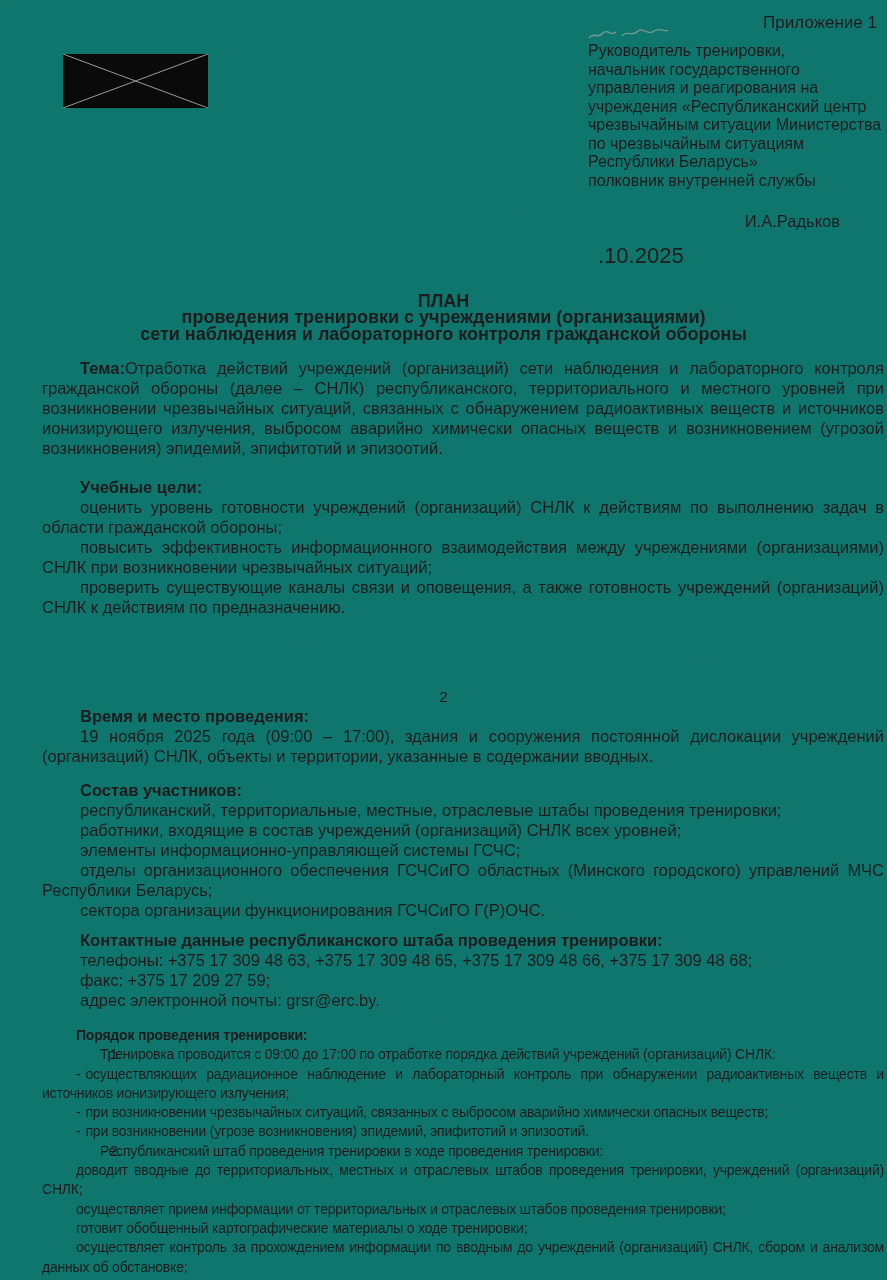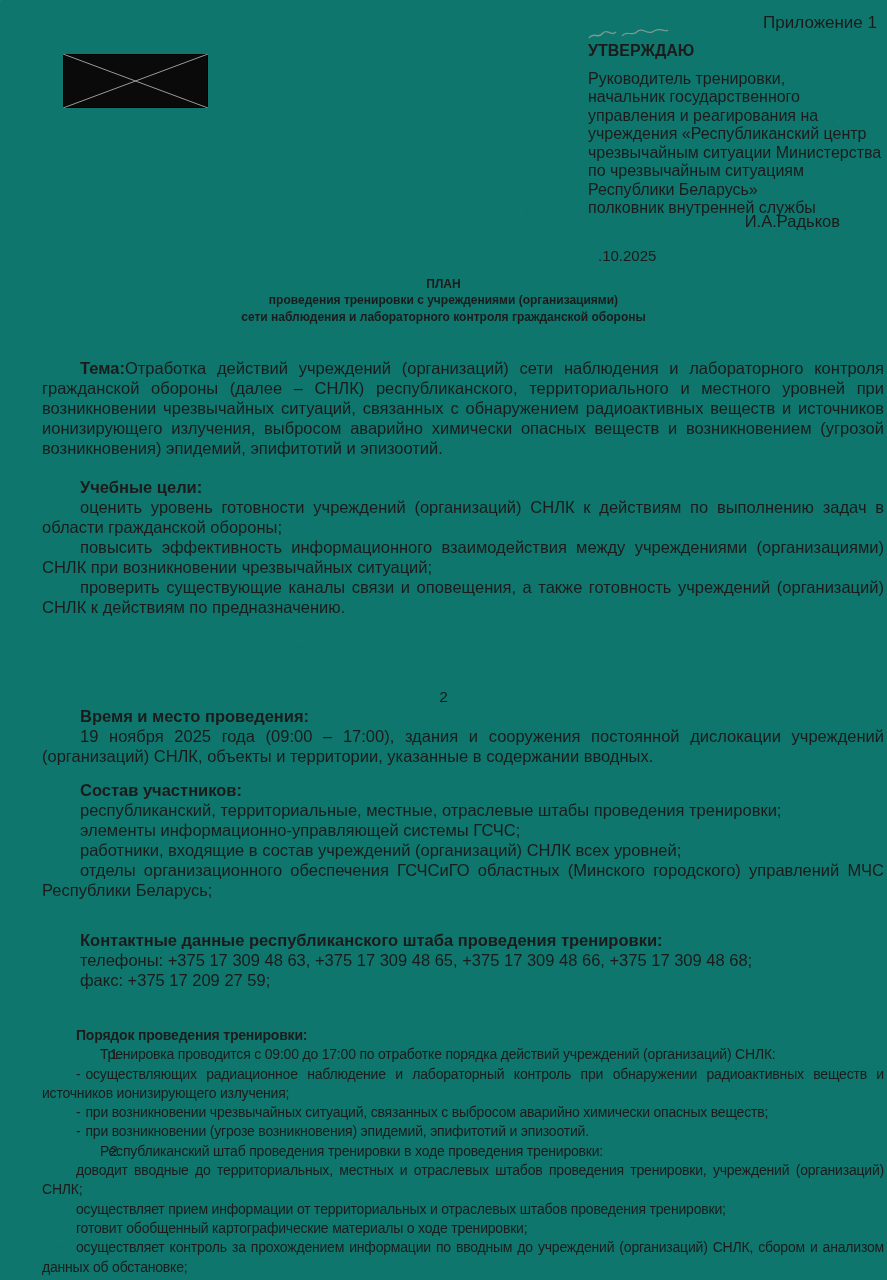--- a/index.html
+++ b/index.html
@@ -16,24 +16,24 @@
   .appendix{position:absolute;top:13px;right:10px;font-size:17px;line-height:19px;}
   
   .redaction{position:absolute;top:54px;left:63px;width:145px;height:54px;}
   
   .scribble{position:absolute;top:24px;left:586px;opacity:.65;}
   
   .approval{position:absolute;top:42px;left:588px;width:296px;font-size:16px;line-height:18.5px;}
   .approval .stamp{margin:0 0 9px 0;}
   .approval .apl{white-space:nowrap;}
   .signer{position:absolute;top:212px;right:47px;font-size:16.5px;line-height:19px;text-align:center;}
-  .apdate{position:absolute;top:246px;left:598px;font-size:15px;line-height:19px;}
+  .apdate{position:absolute;top:246px;left:598px;font-size:22px;line-height:19px;}
   
-  .title{position:absolute;top:276px;left:0;width:887px;text-align:center;font-weight:bold;
-         font-size:12px;line-height:16.4px;}
+  .title{position:absolute;top:293px;left:0;width:887px;text-align:center;font-weight:bold;
+         font-size:18px;line-height:16.4px;}
   
   .theme{top:358px;}
   .goals{top:477px;}
   .pagenum{position:absolute;top:688px;left:0;width:887px;text-align:center;font-size:15.5px;line-height:18px;}
   .timeplace{top:706px;}
   .participants{top:780px;}
   .contacts{top:930px;}
   .proc{top:1026px;}
   .proc .para{font-size:14px;line-height:19.3px;letter-spacing:-0.2px;}
   .mnum{display:inline-block;width:24px;}
@@ -61,21 +61,20 @@
     <path d="M36,12 C41,5 46,14 52,7 C57,3 62,12 68,7 76,3 79,9 82,6" fill="none" stroke="#b3aea5" stroke-width="1.2"></path>
   </svg>
 
   <svg class="redaction" width="145" height="54" viewBox="0 0 145 54">
     <rect x="0.5" y="0.5" width="144" height="53" fill="#0a0a0a" stroke="#000"></rect>
     <line x1="0" y1="0" x2="145" y2="54" stroke="#9a9a9a" stroke-width="1"></line>
     <line x1="145" y1="0" x2="0" y2="54" stroke="#9a9a9a" stroke-width="1"></line>
   </svg>
 
   <div class="approval">
-    <p class="stamp head">УТВЕРЖДАЮ</p>
     <div class="apl">Руководитель тренировки,</div>
     <div class="apl">начальник государственного</div>
     <div class="apl">управления и реагирования на</div>
     <div class="apl">учреждения «Республиканский центр</div>
     <div class="apl">чрезвычайным ситуации Министерства</div>
     <div class="apl">по чрезвычайным ситуациям</div>
     <div class="apl">Республики Беларусь»</div>
     <div class="apl">полковник внутренней службы</div>
   </div>
 
@@ -102,29 +101,31 @@
   <div class="pagenum">2</div>
 
   <div class="sec timeplace">
     <p class="para head">Время и место проведения:</p>
     <p class="para">19 ноября 2025 года (09:00 – 17:00), здания и сооружения постоянной дислокации учреждений (организаций) СНЛК, объекты и территории, указанные в содержании вводных.</p>
   </div>
 
   <div class="sec participants">
     <p class="para head">Состав участников:</p>
     <p class="para">республиканский, территориальные, местные, отраслевые штабы проведения тренировки;</p>
+    <p class="para">работники, входящие в состав учреждений (организаций) СНЛК всех уровней;</p>
     <p class="para">элементы информационно-управляющей системы ГСЧС;</p>
-    <p class="para">работники, входящие в состав учреждений (организаций) СНЛК всех уровней;</p>
     <p class="para">отделы организационного обеспечения ГСЧСиГО областных (Минского городского) управлений МЧС Республики Беларусь;</p>
+    <p class="para">сектора организации функционирования ГСЧСиГО Г(Р)ОЧС.</p>
   </div>
 
   <div class="sec contacts">
     <p class="para head">Контактные данные республиканского штаба проведения тренировки:</p>
     <p class="para">телефоны: +375 17 309 48 63, +375 17 309 48 65, +375 17 309 48 66, +375 17 309 48 68;</p>
     <p class="para">факс: +375 17 209 27 59;</p>
+    <p class="para">адрес электронной почты: grsr@erc.by.</p>
   </div>
 
   <div class="sec proc">
     <p class="para head">Порядок проведения тренировки:</p>
     <p class="para"><span class="mnum">1.</span><span>Тренировка проводится с 09:00 до 17:00 по отработке порядка действий учреждений (организаций) СНЛК:</span></p>
     <p class="para"><span class="mdash">-</span><span>осуществляющих радиационное наблюдение и лабораторный контроль при обнаружении радиоактивных веществ и источников ионизирующего излучения;</span></p>
     <p class="para"><span class="mdash">-</span><span>при возникновении чрезвычайных ситуаций, связанных с выбросом аварийно химически опасных веществ;</span></p>
     <p class="para"><span class="mdash">-</span><span>при возникновении (угрозе возникновения) эпидемий, эпифитотий и эпизоотий.</span></p>
     <p class="para"><span class="mnum">2.</span><span>Республиканский штаб проведения тренировки в ходе проведения тренировки:</span></p>
     <p class="para"><span>доводит вводные до территориальных, местных и отраслевых штабов проведения тренировки, учреждений (организаций) СНЛК;</span></p>

